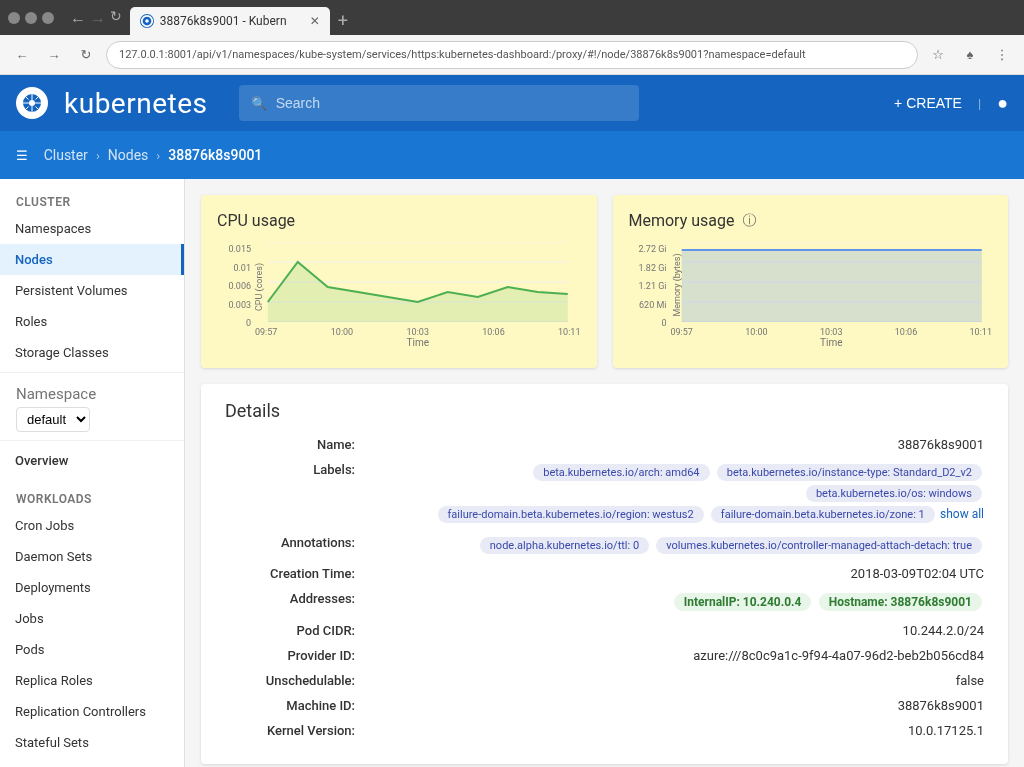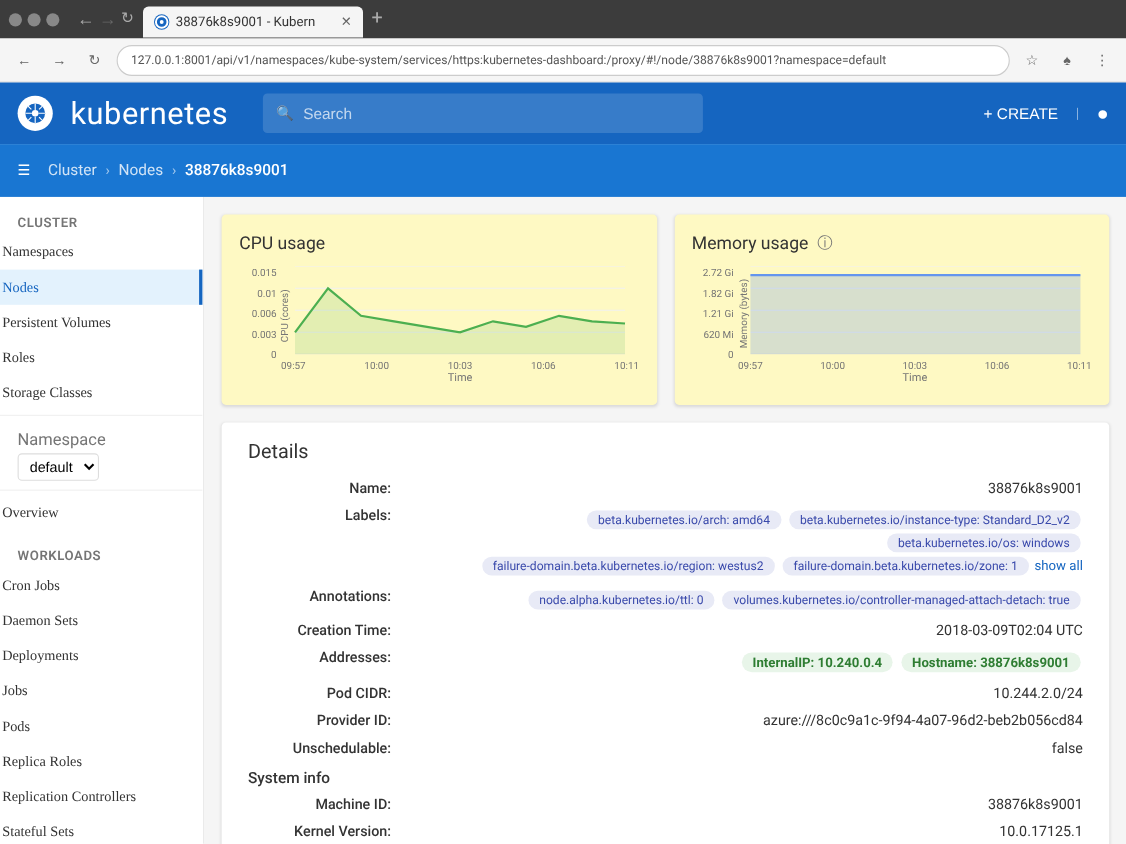--- a/index.html
+++ b/index.html
@@ -2,21 +2,21 @@
 <html><head>
   <meta charset="utf-8">
   <style>
     * { box-sizing: border-box; margin: 0; padding: 0; }
     body { font-family: 'Roboto', Arial, sans-serif; font-size: 13px; background: #f5f5f5; color: #333; overflow: hidden; height: 767px; }
 
     
     .browser-chrome { background: #3c3c3c; height: 35px; display: flex; align-items: center; padding: 0 8px; gap: 8px; }
     .browser-dots { display: flex; gap: 5px; }
     .browser-dot { width: 12px; height: 12px; border-radius: 50%; background: #888; }
-    .browser-tabs { display: flex; align-items: flex-start; height: 100%; padding-top: 6px; gap: 2px; }
+    .browser-tabs { display: flex; align-items: center; height: 100%; padding-top: 6px; gap: 2px; }
     .browser-tab { background: #f5f5f5; height: 28px; min-width: 200px; border-radius: 5px 5px 0 0; display: flex; align-items: center; padding: 0 10px; font-size: 12px; color: #333; gap: 6px; }
     .browser-tab-icon { width: 14px; height: 14px; background: #1565c0; border-radius: 50%; display: flex; align-items: center; justify-content: center; }
     .browser-tab-close { margin-left: auto; color: #666; cursor: pointer; }
     .browser-nav { background: #f5f5f5; height: 40px; display: flex; align-items: center; padding: 0 10px; gap: 8px; border-bottom: 1px solid #ddd; }
     .nav-btn { width: 24px; height: 24px; display: flex; align-items: center; justify-content: center; color: #666; cursor: pointer; border-radius: 50%; }
     .address-bar { flex: 1; height: 28px; background: white; border: 1px solid #ccc; border-radius: 14px; display: flex; align-items: center; padding: 0 12px; font-size: 12px; color: #333; }
 
     
     .app-wrapper { height: calc(767px - 75px); display: flex; flex-direction: column; }
     
@@ -40,21 +40,21 @@
     .breadcrumb-item { color: rgba(255,255,255,0.8); font-size: 14px; cursor: pointer; }
     .breadcrumb-sep { color: rgba(255,255,255,0.6); }
     .breadcrumb-current { color: white; font-size: 14px; font-weight: 500; }
 
     
     .main-content { display: flex; flex: 1; overflow: hidden; }
 
     
     .sidebar { width: 185px; background: white; border-right: 1px solid #e0e0e0; overflow-y: auto; flex-shrink: 0; }
     .sidebar-section-title { font-size: 12px; font-weight: 600; color: #757575; padding: 16px 16px 4px; text-transform: uppercase; letter-spacing: 0.5px; }
-    .sidebar-item { padding: 8px 2px; cursor: pointer; color: #333; font-size: 13px; display: flex; align-items: flex-start; font-family: Liberation Serif, serif; }
+    .sidebar-item { padding: 8px 15px; cursor: pointer; color: #333; font-size: 13px; display: flex; align-items: flex-start; }
     .sidebar-item.active { background: #e3f2fd; color: #1565c0; font-weight: 500; border-right: 3px solid #1565c0; }
     .sidebar-divider { height: 1px; background: #f0f0f0; margin: 4px 0; }
 
     
     .content { flex: 1; overflow-y: auto; padding: 16px; background: #f5f5f5; }
 
     
     .charts-row { display: flex; gap: 16px; margin-bottom: 16px; }
     .chart-card { flex: 1; background: #fef9c3; border-radius: 4px; box-shadow: 0 1px 3px rgba(0,0,0,0.12); padding: 16px; }
     .chart-title { font-size: 16px; color: #333; margin-bottom: 12px; display: flex; align-items: center; gap: 8px; }
@@ -354,21 +354,20 @@
         <div class="detail-row">
           <span class="detail-label">Provider ID:</span>
           <span class="detail-value">azure:///8c0c9a1c-9f94-4a07-96d2-beb2b056cd84</span>
         </div>
 
         <div class="detail-row">
           <span class="detail-label">Unschedulable:</span>
           <span class="detail-value">false</span>
         </div>
 
-        <div class="section-subtitle">System info</div>
 
         <div class="detail-row">
           <span class="detail-label">Machine ID:</span>
           <span class="detail-value">38876k8s9001</span>
         </div>
 
         <div class="detail-row">
           <span class="detail-label">Kernel Version:</span>
           <span class="detail-value">10.0.17125.1</span>
         </div>

